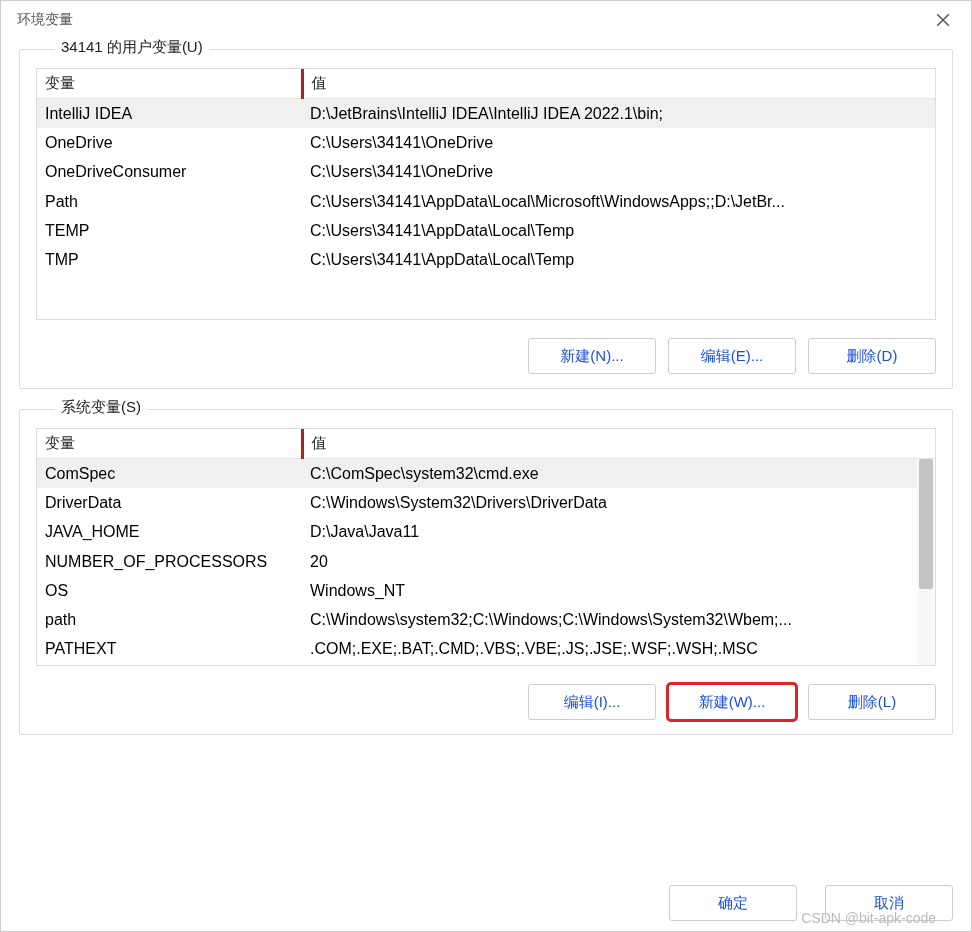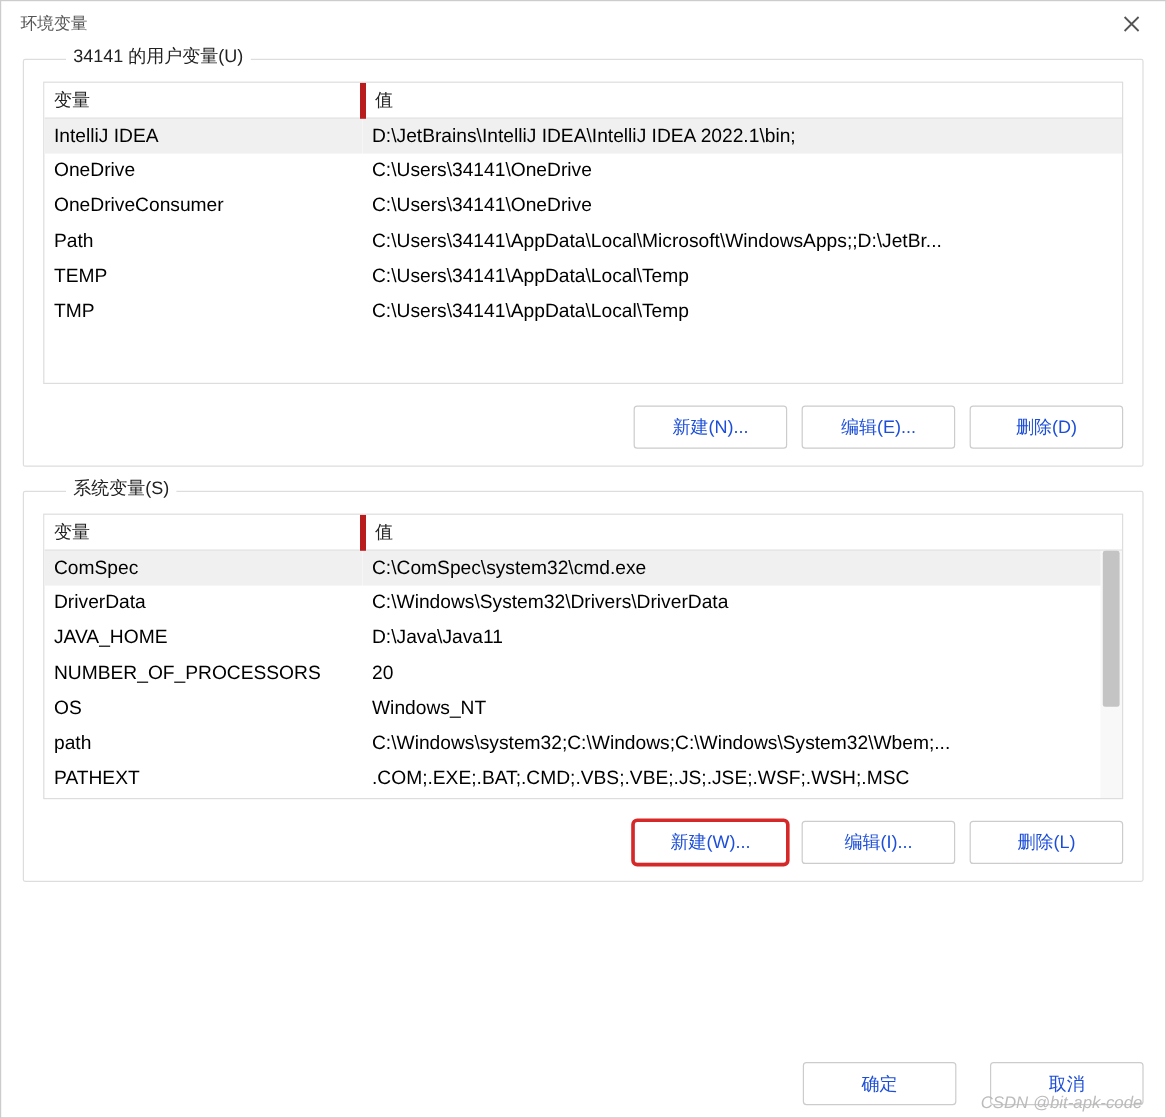--- a/index.html
+++ b/index.html
@@ -84,21 +84,21 @@
       width: 100%;
       border-collapse: collapse;
       table-layout: fixed;
     }
     .env-table th {
       text-align: left;
       font-weight: normal;
       padding: 5px 8px;
       background: #fff;
       border-bottom: 1px solid #e5e5e5;
-      border-right: 5px solid #b91c1c;
+      border-right: 3px solid #b91c1c;
       font-size: 15px;
       color: #222;
     }
     .env-table th:last-child {
       border-right: none;
     }
     .env-table td {
       padding: 3px 8px;
       font-size: 16px;
       color: #000;
@@ -154,24 +154,23 @@
     }
     .dialog-buttons {
       display: flex;
       justify-content: flex-end;
       gap: 28px;
       padding: 16px 18px 10px 18px;
     }
     .watermark {
       position: absolute;
       bottom: 6px;
-      right: 20px;
+      right: 36px;
       font-size: 14px;
       color: #bbb;
-      font-style: italic;
       pointer-events: none;
     }
     .last-row td {
       padding-bottom: 0;
       overflow: visible;
     }
   </style>
 </head>
 <body>
 
@@ -275,22 +274,22 @@
                 <td class="col-name">PROCESSOR_ARCHITECTURE</td>
                 <td>AMD64</td>
               </tr>
             </tbody>
         </table>
         <div class="scrollbar">
           <div class="scrollbar-thumb"></div>
         </div>
       </div>
       <div class="button-row">
+        <button class="btn">编辑(I)...</button>
         <button class="btn highlighted">新建(W)...</button>
-        <button class="btn">编辑(I)...</button>
         <button class="btn">删除(L)</button>
       </div>
     </div>
 
   </div>
 
   <div class="dialog-buttons">
     <button class="btn">确定</button>
     <button class="btn">取消</button>
   </div>

